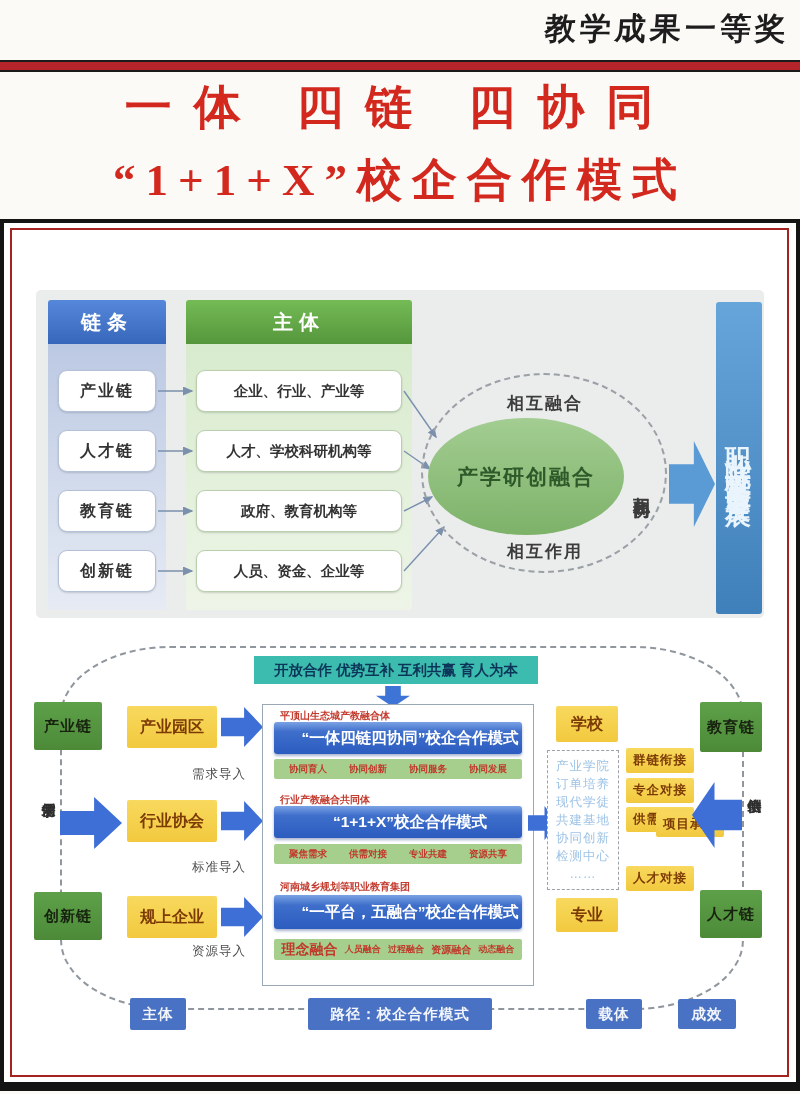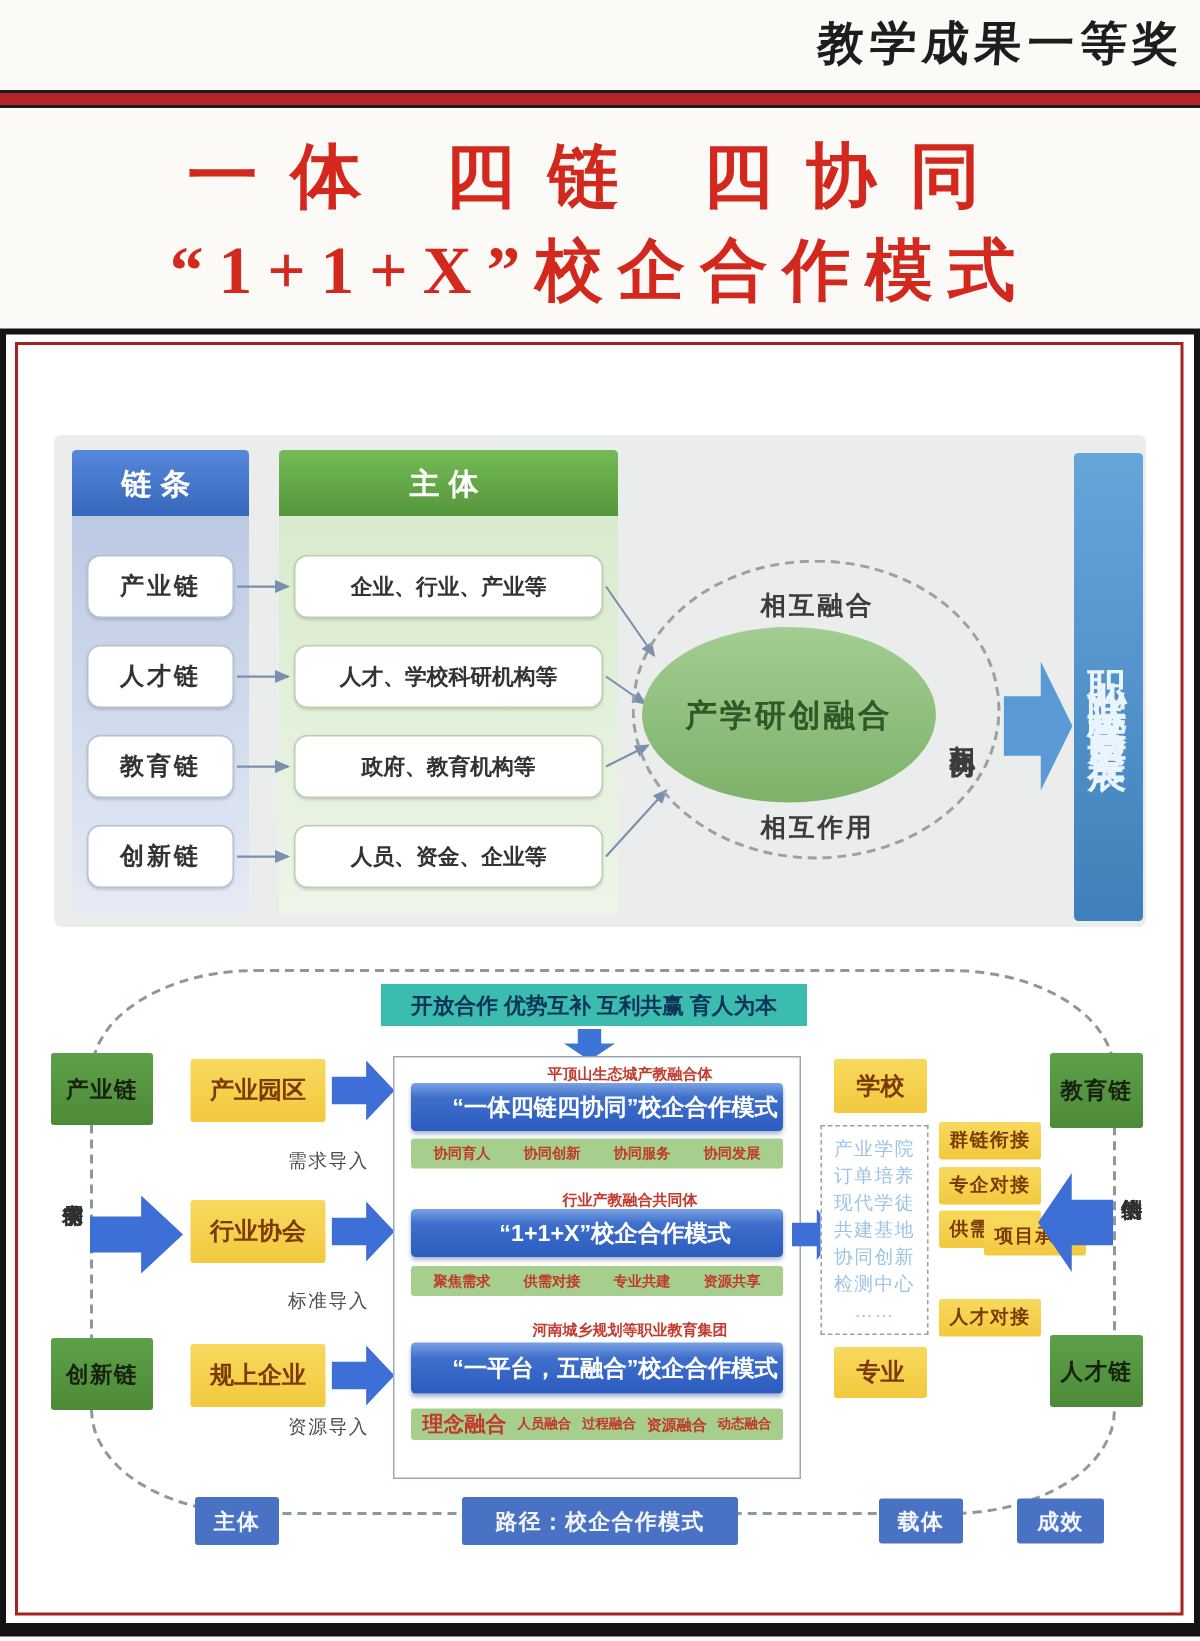--- a/index.html
+++ b/index.html
@@ -5,21 +5,21 @@
   * { margin:0; padding:0; box-sizing:border-box; }
   body { background:#e8e6e2; font-family:"Liberation Sans", sans-serif; }
   .page { position:relative; width:800px; height:1094px; background:#fbfaf7; overflow:hidden; margin:0 auto; }
   .abs { position:absolute; }
 
   
   .award { position:absolute; top:8px; right:10px; font-family:"Liberation Serif","DejaVu Serif",serif;
            font-weight:bold; font-size:31px; color:#1d1d1d; letter-spacing:4px; transform:skewX(-4deg); }
   .stripe { position:absolute; left:0; top:60px; width:800px; height:12px;
             border-top:2px solid #1b1b1b; border-bottom:2px solid #1b1b1b; background:#b5242b; }
-  .title1 { position:absolute; top:86px; left:0; width:800px; text-align:center;
+  .title1 { position:absolute; top:76px; left:0; width:800px; text-align:center;
             font-family:"Liberation Serif","DejaVu Serif",serif; font-weight:bold;
             font-size:47px; color:#d2281e; letter-spacing:22px; }
   .title2 { position:absolute; top:150px; left:0; width:800px; text-align:center;
             font-family:"Liberation Serif","DejaVu Serif",serif; font-weight:bold;
             font-size:45px; color:#d2281e; letter-spacing:10px; }
 
   
   .frame-black { position:absolute; left:0; top:219px; width:800px; height:872px;
                  border:4px solid #141414; border-bottom-width:9px; background:#ffffff; }
   .frame-red { position:absolute; left:10px; top:228px; width:779px; height:849px;
@@ -69,21 +69,21 @@
             color:#0d3559; font-weight:bold; font-size:14.5px; }
   .arrow-d { position:absolute; background:#3e74d6;
              clip-path:polygon(27% 0, 73% 0, 73% 46%, 100% 46%, 50% 100%, 0 46%, 27% 46%); }
   .arrow-r { position:absolute; background:#3e6fd6;
              clip-path:polygon(0 27%, 55% 27%, 55% 0, 100% 50%, 55% 100%, 55% 73%, 0 73%); }
   .arrow-l { position:absolute; background:#3e6fd6;
              clip-path:polygon(100% 27%, 45% 27%, 45% 0, 0 50%, 45% 100%, 45% 73%, 100% 73%); }
 
   .center-panel { position:absolute; left:262px; top:704px; width:272px; height:282px;
                   background:#fff; border:1.5px solid #9aa7b5; }
-  .row-tag { position:absolute; left:262px; width:316px; text-align:center;
+  .row-tag { position:absolute; left:280px; width:316px; 
              font-size:10px; font-weight:bold; color:#c23b2e; }
   .model-bar { position:absolute; left:274px; width:248px; border-radius:3px;
                background:linear-gradient(#7aa2e4 0%, #3f6fcb 30%, #2b5cbf 100%);
                display:flex; align-items:center; justify-content:center;
                color:#fff; font-weight:bold; font-size:15.5px; box-shadow:0 2px 3px rgba(40,70,140,.4);padding-left:24px; }
   .feat-bar { position:absolute; left:274px; width:248px; background:#a6cf8d; border-radius:2px;
               display:flex; align-items:center; justify-content:space-around; padding:0 4px; }
   .feat-bar span { font-size:9.5px; font-weight:bold; color:#c0392b; white-space:nowrap; }
 
   .green-node { position:absolute; background:linear-gradient(#5ea049,#4c8a38);

